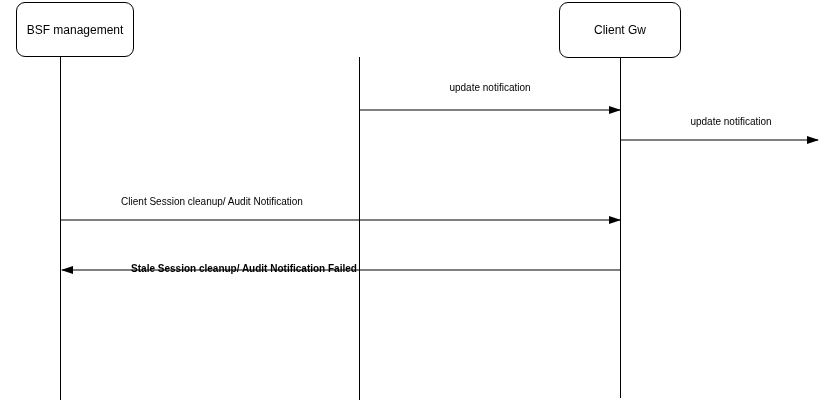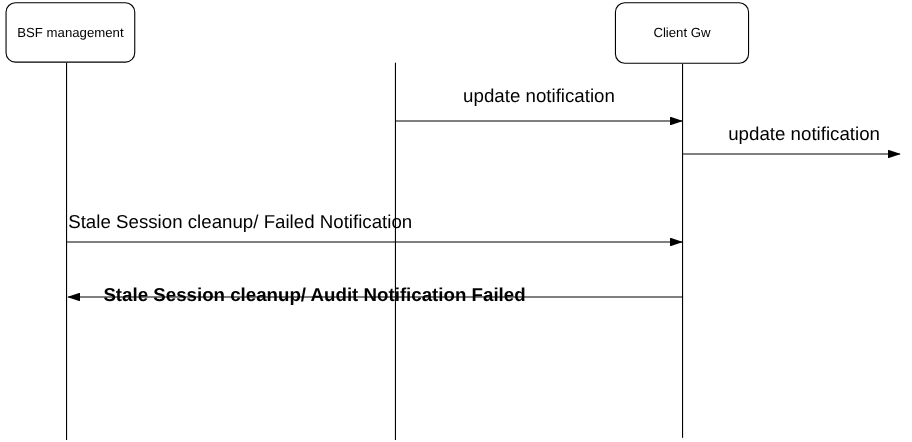--- a/index.html
+++ b/index.html
@@ -21,41 +21,41 @@
     border: 1px solid #000000;
     border-radius: 9px;
     display: flex;
     align-items: center;
     justify-content: center;
     font-size: 12px;
     line-height: 14px;
     text-align: center;
     z-index: 2;
   }
-  .actor-bsf    { left: 5px;   top: 2px; width: 118px; height: 55px; }
+  .actor-bsf    { left: 16px;   top: 2px; width: 118px; height: 55px; }
   .actor-nrf    { left: 299px; top: 2px; width: 121px; height: 55px; }
   .actor-egress { left: 559px; top: 2px; width: 122px; height: 56px; }
   .lifeline {
     position: absolute;
     width: 1px;
     background: #000000;
     z-index: 1;
   }
   .lifeline-bsf    { left: 60px;  top: 57px; height: 343px; }
   .lifeline-nrf    { left: 359px; top: 57px; height: 343px; }
   .lifeline-egress { left: 620px; top: 58px; height: 340px; }
   .arrows-layer {
     position: absolute;
     left: 0; top: 0;
     width: 829px; height: 402px;
     z-index: 3;
   }
   .msg-label {
     position: absolute;
-    font-size: 17px;
+    font-size: 10px;
     line-height: 14px;
     text-align: center;
     white-space: nowrap;
     z-index: 4;
   }
   .msg-label-1 { left: 360px; top: 81px;  width: 260px; }
   .msg-label-2 { left: 631px; top: 115px; width: 200px; }
   .msg-label-3 { left: 62px;  top: 195px; width: 300px; }
   .msg-label-4 { left: 94px;  top: 262px; width: 300px; font-weight: bold; }
 </style>
@@ -82,16 +82,16 @@
       </marker>
     </defs>
     <line x1="360" y1="110" x2="620" y2="110" stroke="#000000" stroke-width="1" marker-end="url(#arrowhead)"></line>
     <line x1="621" y1="140" x2="818" y2="140" stroke="#000000" stroke-width="1" marker-end="url(#arrowhead)"></line>
     <line x1="61" y1="220" x2="620" y2="220" stroke="#000000" stroke-width="1" marker-end="url(#arrowhead)"></line>
     <line x1="621" y1="270" x2="62" y2="270" stroke="#000000" stroke-width="1" marker-end="url(#arrowhead)"></line>
   </svg>
 
   <div class="msg-label msg-label-1">update notification</div>
   <div class="msg-label msg-label-2">update notification</div>
-  <div class="msg-label msg-label-3">Stale Session cleanup/ Failed Notification</div>
+  <div class="msg-label msg-label-3">Client Session cleanup/ Audit Notification</div>
   <div class="msg-label msg-label-4">Stale Session cleanup/ Audit Notification Failed</div>
 
 </div>
 
 </body></html>

